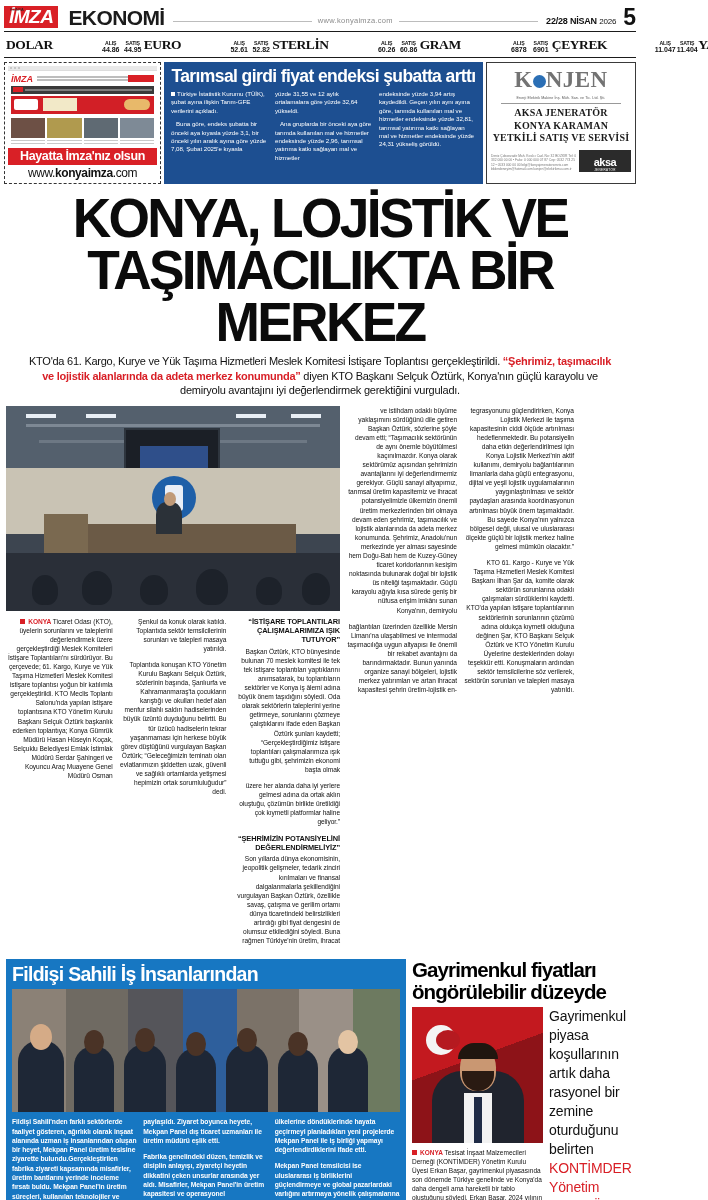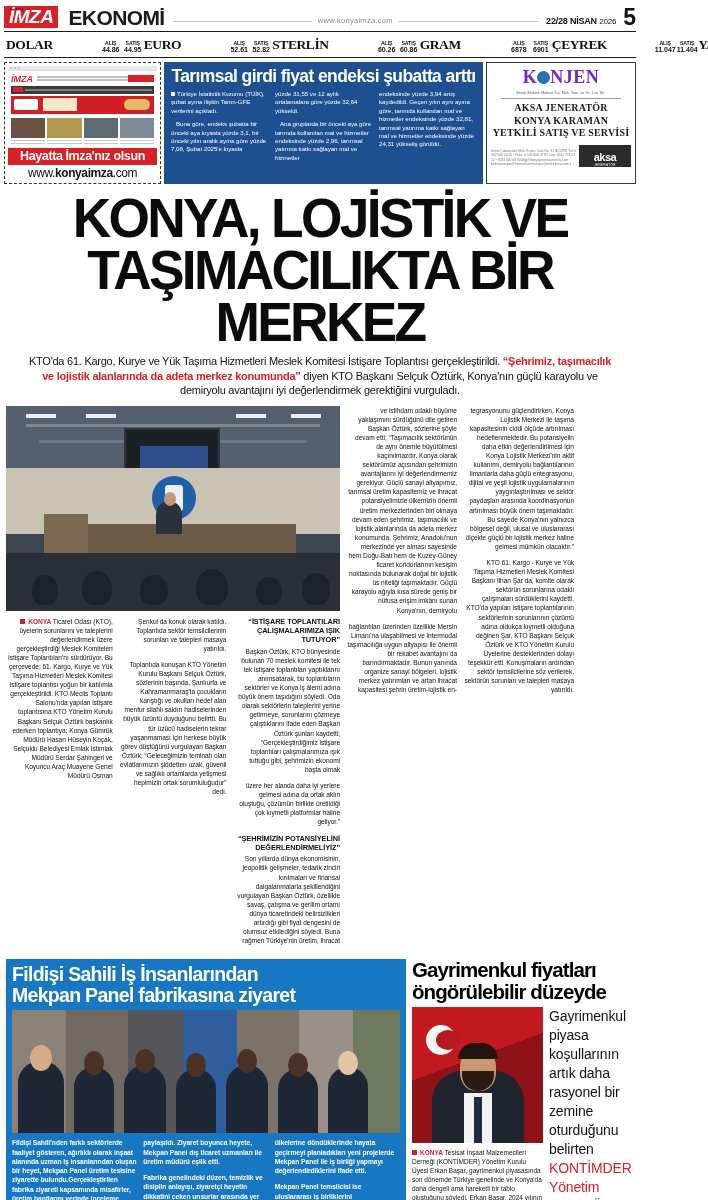--- a/index.html
+++ b/index.html
@@ -86,21 +86,21 @@
     flex: 1; background: #1d4f91; color: #fff; padding: 5px 7px 4px 7px;
   }
   .promo-mid h2 { font-size: 17.5px; font-weight: bold; letter-spacing:-0.6px; line-height:19px; text-align:center; }
   .promo-cols { display:flex; gap:7px; margin-top:4px; }
   .promo-cols .c { flex:1; font-size:6.2px; line-height:8.4px; letter-spacing:-0.05px; }
   .promo-cols .c p { margin-bottom:5px; text-indent:5px; }
   .promo-cols .c p.first { text-indent:0; }
   .sq { display:inline-block;width:4px;height:4px;background:#fff;margin-right:2px; }
 
   .promo-right { width: 150px; border:1px solid #3a3a3a; padding:4px; text-align:center; }
-  .konjen { font-size:18px; font-weight:bold; letter-spacing:0.5px; color:#6d28d9; font-family:"Liberation Serif", serif; }
+  .konjen { font-size:23px; font-weight:bold; letter-spacing:0.5px; color:#737373; font-family:"Liberation Serif", serif; }
   .konjen .globe { display:inline-block; width:13px;height:13px;border-radius:50%;background:#2b6fb5;
     vertical-align:-1px; position:relative; }
   .konjen-sub { font-size:3.6px; color:#555; margin-top:3px; letter-spacing:0.1px; }
   .konjen-hr { border-bottom:1px solid #999; margin:3px 10px; }
   .konjen-main { font-size:10px; font-weight:bold; line-height:12.5px; letter-spacing:0.2px; margin-top:3px; color:#1b1b1b; font-family:"Liberation Serif", serif;}
   .konjen-foot { display:flex; align-items:flex-end; margin-top:5px; }
   .konjen-addr { flex:1; font-size:3.3px; color:#777; line-height:4.4px; text-align:left; }
   .aksa-box { width:52px;height:22px;background:#2b2b2b;color:#fff;display:flex;flex-direction:column;
     align-items:center;justify-content:flex-end; }
   .aksa-box .n { font-size:11px;font-weight:bold;letter-spacing:-0.5px;line-height:11px; }
@@ -443,21 +443,20 @@
         <p>tegrasyonunu güçlendirirken, Konya Lojistik Merkezi ile taşıma kapasitesinin ciddi ölçüde artırılması hedeflenmektedir. Bu potansiyelin daha etkin değerlendirilmesi için Konya Lojistik Merkezi'nin aktif kullanımı, demiryolu bağlantılarının limanlarla daha güçlü entegrasyonu, dijital ve yeşil lojistik uygulamalarının yaygınlaştırılması ve sektör paydaşları arasında koordinasyonun artırılması büyük önem taşımaktadır. Bu sayede Konya'nın yalnızca bölgesel değil, ulusal ve uluslararası ölçekte güçlü bir lojistik merkez haline gelmesi mümkün olacaktır.”</p>
         <p>KTO 61. Kargo - Kurye ve Yük Taşıma Hizmetleri Meslek Komitesi Başkanı İlhan Şar da, komite olarak sektörün sorunlarına odaklı çalışmaları sürdüklerini kaydetti. KTO'da yapılan istişare toplantılarının sektörlerinin sorunlarının çözümü adına oldukça kıymetli olduğuna değinen Şar, KTO Başkanı Selçuk Öztürk ve KTO Yönetim Kurulu Üyelerine desteklerinden dolayı teşekkür etti. Konuşmaların ardından sektör temsilcilerine söz verilerek, sektörün sorunları ve talepleri masaya yatırıldı.</p>
       </div>
     </div>
   </div>
 
   <div class="bottom">
 
     <div class="bl">
       <h2>Fildişi Sahili İş İnsanlarından</h2>
-      <h2>Mekpan Panel fabrikasına ziyaret</h2>
       <div class="bl-photo">
         <div class="blp-wall"></div>
         <div class="blp-fig" style="left:6px;width:46px;height:72px;"></div>
         <div class="blp-face" style="left:18px;bottom:62px;width:22px;height:26px;background:#d5ab87;"></div>
         <div class="blp-fig" style="left:62px;width:40px;height:66px;"></div>
         <div class="blp-face" style="left:72px;bottom:58px;width:20px;height:24px;"></div>
         <div class="blp-fig" style="left:112px;width:42px;height:68px;"></div>
         <div class="blp-face" style="left:123px;bottom:60px;width:20px;height:24px;"></div>
         <div class="blp-fig" style="left:164px;width:40px;height:64px;"></div>
         <div class="blp-face" style="left:174px;bottom:56px;width:20px;height:24px;"></div>

